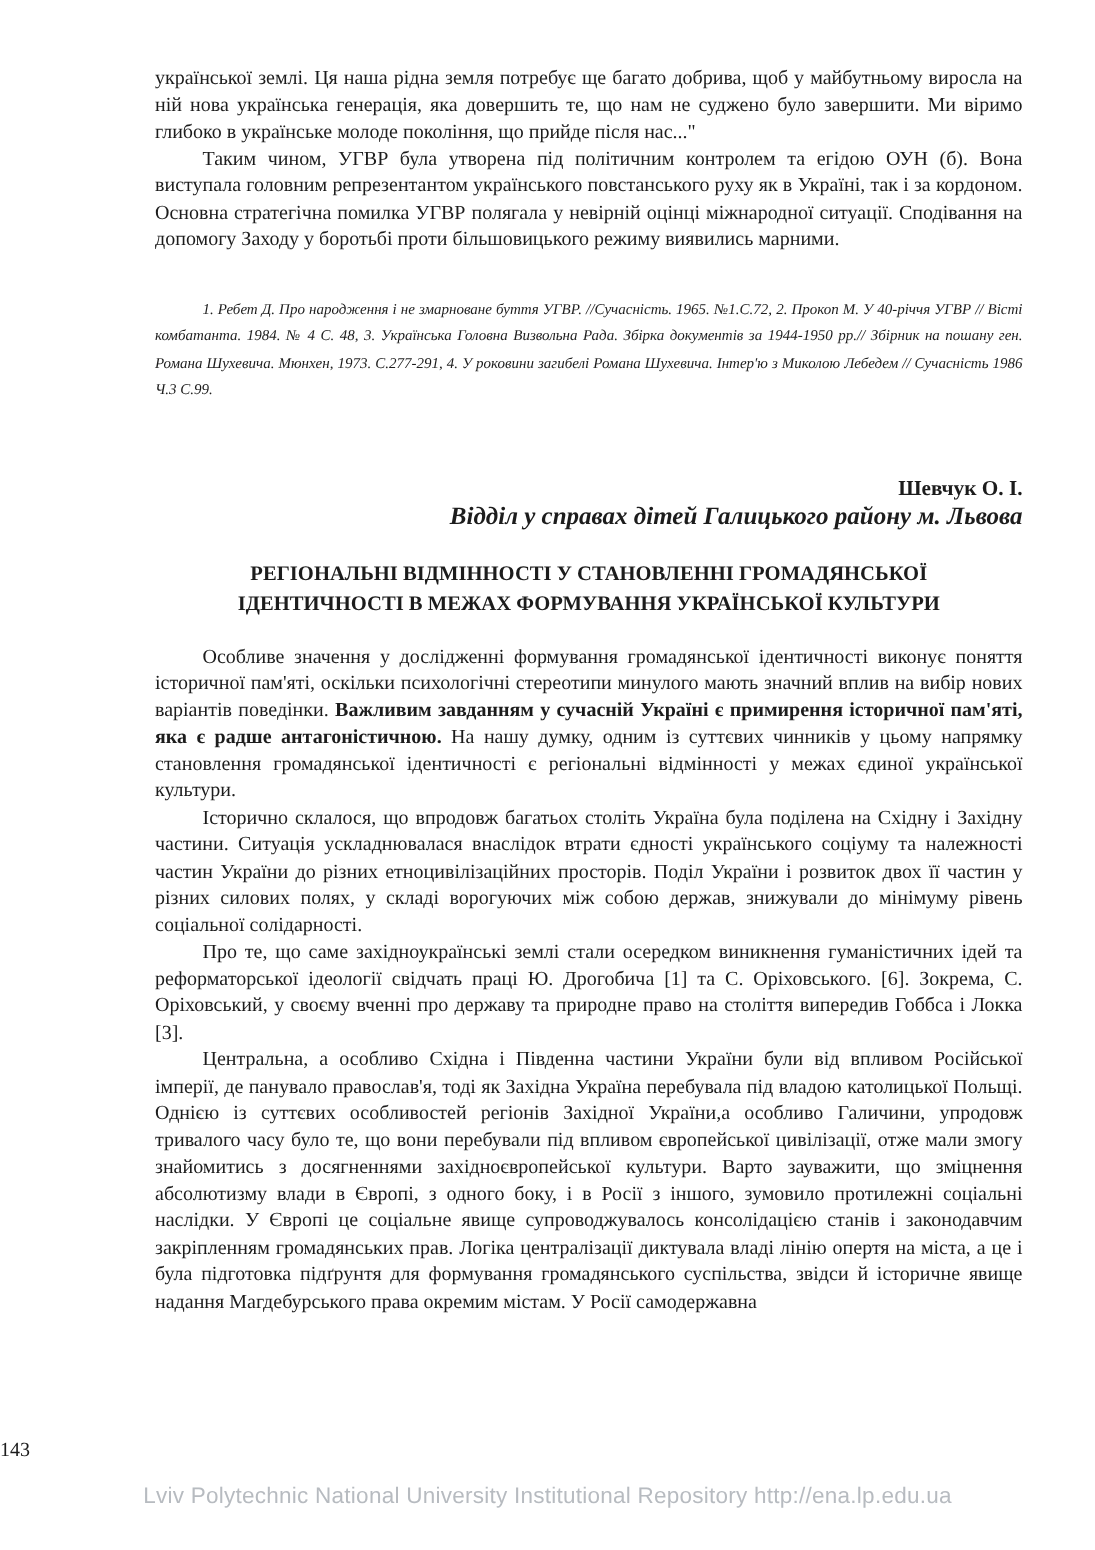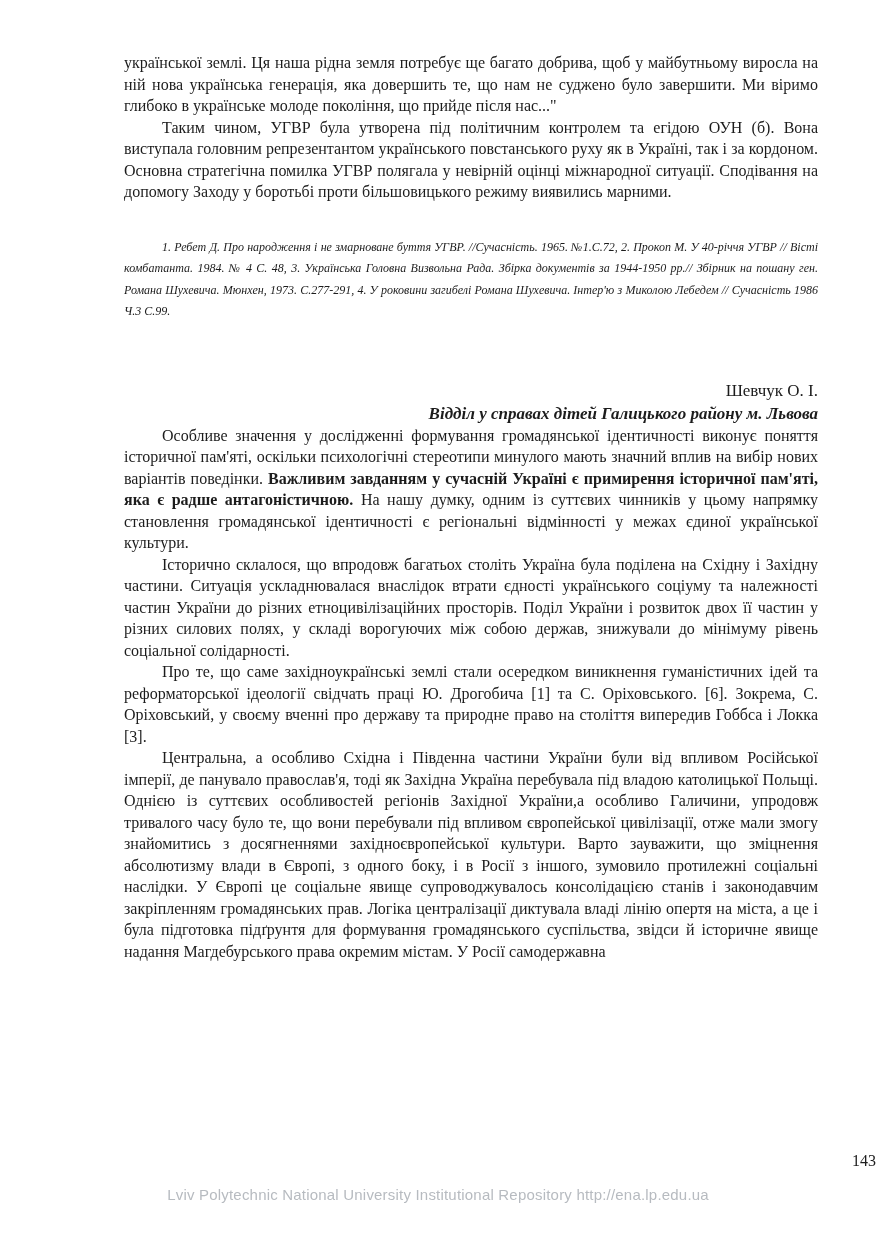--- a/index.html
+++ b/index.html
@@ -36,53 +36,53 @@
     font-style:italic;
   }
   .author-block{
     margin-top:56px;
     text-align:right;
   }
   .author-name{
     margin:0;
     font-size:17px;
     line-height:23px;
-    font-weight:normal;
+    font-weight:bold;
   }
   .author-affiliation{
     margin:0;
-    font-size:17px;
+    font-size:20px;
     line-height:23px;
     font-weight:bold;
     font-style:italic;
   }
   h1.article-title{
     margin:22px 18px 20px 18px;
     font-size:16.5px;
     line-height:24px;
     font-weight:bold;
     text-align:center;
   }
   .page-number{
     position:absolute;
     left:0;
     top:1152px;
     width:100%;
-    text-align:right;
+    text-align:left;
     font-size:16px;
     color:#1c1c1c;
   }
   .footer-watermark{
     position:absolute;
     left:0;
     top:1186px;
     width:100%;
     text-align:center;
     font-family:"Liberation Sans","DejaVu Sans",sans-serif;
-    font-size:15px;
+    font-size:18px;
     color:#b7bbc0;
     letter-spacing:0.2px;
   }
   b{font-weight:bold;}
 </style>
 </head>
 <body>
 
 <div class="page">
   <div class="content">
@@ -92,20 +92,21 @@
 
     <p class="body-text">Таким чином, УГВР була утворена під політичним контролем та егідою ОУН (б). Вона виступала головним репрезентантом українського повстанського руху як в Україні, так і за кордоном. Основна стратегічна помилка УГВР полягала у невірній оцінці міжнародної ситуації. Сподівання на допомогу Заходу у боротьбі проти більшовицького режиму виявились марними.</p>
 
     <p class="references">1. Ребет Д. Про  народження і не змарноване буття УГВР. //Сучасність. 1965. №1.С.72, 2. Прокоп М. У 40-річчя УГВР // Вісті комбатанта. 1984. № 4 С. 48, 3. Українська Головна Визвольна Рада. Збірка документів за 1944-1950 рр.// Збірник на пошану ген. Романа Шухевича. Мюнхен, 1973. С.277-291, 4. У роковини загибелі Романа Шухевича. Інтер'ю з Миколою Лебедем // Сучасність 1986 Ч.3 С.99.</p>
 
     <div class="author-block">
       <p class="author-name">Шевчук О. І.</p>
       <p class="author-affiliation">Відділ у справах дітей Галицького району м. Львова</p>
     </div>
 
+    <h1 class="article-title">РЕГІОНАЛЬНІ ВІДМІННОСТІ У СТАНОВЛЕННІ ГРОМАДЯНСЬКОЇ ІДЕНТИЧНОСТІ  В МЕЖАХ ФОРМУВАННЯ УКРАЇНСЬКОЇ КУЛЬТУРИ</h1>
 
     <p class="body-text">
       <span>Особливе значення у дослідженні формування громадянської ідентичності виконує поняття  історичної пам'яті, оскільки психологічні стереотипи минулого мають значний вплив на вибір нових варіантів поведінки. </span><b>Важливим завданням у сучасній Україні є примирення історичної пам'яті, яка є радше антагоністичною.</b><span> На нашу думку, одним із суттєвих чинників у цьому напрямку становлення громадянської ідентичності є регіональні відмінності у межах єдиної української культури.</span>
     </p>
 
     <p class="body-text">Історично склалося, що впродовж багатьох століть Україна була поділена на Східну і Західну частини. Ситуація ускладнювалася внаслідок втрати єдності українського соціуму та  належності частин України до різних етноцивілізаційних просторів. Поділ України і розвиток двох її частин у різних силових полях, у складі ворогуючих між собою держав, знижували до мінімуму рівень соціальної солідарності.</p>
 
     <p class="body-text">Про те, що саме західноукраїнські землі стали осередком виникнення гуманістичних ідей та реформаторської ідеології свідчать праці Ю. Дрогобича [1] та С. Оріховського. [6]. Зокрема, С. Оріховський, у своєму вченні про державу та природне право на століття випередив Гоббса і Локка [3].</p>
 
     <p class="body-text">Центральна, а особливо Східна і Південна частини  України були від впливом Російської імперії, де панувало православ'я, тоді як Західна Україна перебувала під владою католицької Польщі. Однією із суттєвих особливостей  регіонів Західної України,а особливо Галичини, упродовж тривалого часу було те, що вони перебували під впливом європейської цивілізації, отже мали  змогу знайомитись з досягненнями західноєвропейської культури. Варто зауважити, що зміцнення абсолютизму влади  в Європі, з одного боку, і в Росії з іншого, зумовило протилежні соціальні наслідки. У Європі це соціальне явище  супроводжувалось консолідацією  станів і законодавчим закріпленням громадянських прав. Логіка централізації диктувала владі лінію опертя на міста, а це і була підготовка підґрунтя для формування громадянського суспільства, звідси й історичне явище надання Магдебурського права окремим містам. У Росії самодержавна</p>

